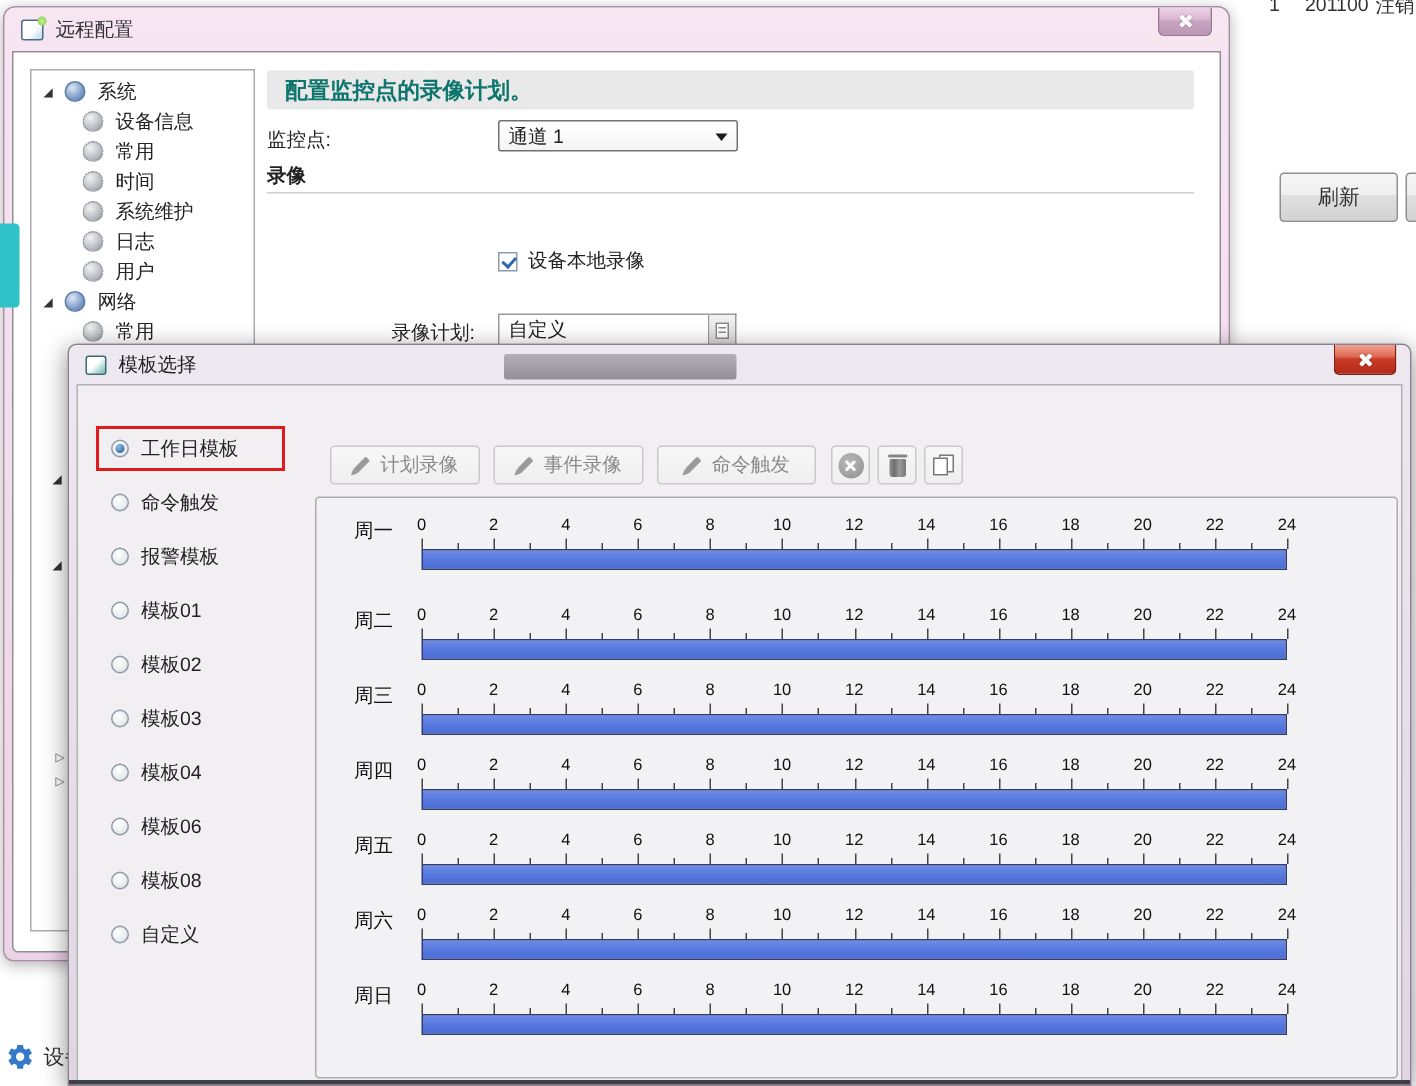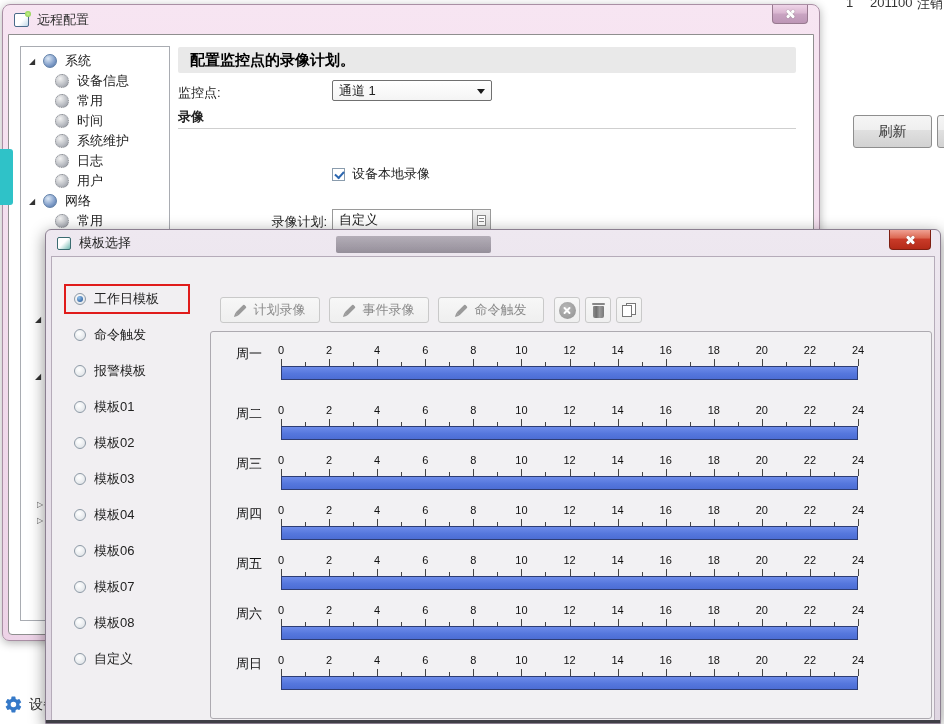--- a/index.html
+++ b/index.html
@@ -53,21 +53,21 @@
   .tree-icon { width:14px; height:14px; border-radius:50%; margin-right:8px; flex:0 0 auto;
                background:radial-gradient(circle at 35% 30%,#F2F2F2,#B9BCC2 60%,#8F939B);
                border:1px dotted #8A8D93; }
   .tree-icon.cat { background:radial-gradient(circle at 35% 30%,#DCE8F5,#7F9CC8 60%,#50719E);
                border:1px solid #5F7FA8; }
   .stray-arrow { position:absolute; font-size:8px; color:#333; z-index:1; }
 
   
   .rc-header { position:absolute; left:169px; top:12px; width:618px; height:26px; background:#E9E9E9;
                border-radius:2px; display:flex; align-items:center; padding-left:12px;
-               color:#000000; font-weight:bold; font-size:15px; }
+               color:#0f766e; font-weight:bold; font-size:15px; }
   .rc-label { position:absolute; font-size:13px; color:#222; }
   .combo { position:absolute; background:linear-gradient(#fff,#F4F4F4); border:1px solid #707070;
            border-radius:2px; display:flex; align-items:center; padding-left:6px; font-size:13px; }
   .combo .arrow { position:absolute; right:6px; top:8px; width:0; height:0;
                   border-left:4px solid transparent; border-right:4px solid transparent;
                   border-top:5px solid #1a1a1a; }
   .section-lbl { font-weight:bold; }
   .sep-line { position:absolute; left:169px; width:618px; height:1px; background:#CFCFCF; }
   .check-row { position:absolute; display:flex; align-items:center; gap:7px; }
   .checkbox { width:13px; height:13px; background:#fff; border:1px solid #8A9CAD; position:relative; }
@@ -227,21 +227,21 @@
     <div class="combo" style="left:323px;top:45px;width:160px;height:21px;">
       <span>通道 1</span>
       <span class="arrow"></span>
     </div>
     <span class="rc-label section-lbl" style="left:169px;top:73px;">录像</span>
     <div class="sep-line" style="top:93px;"></div>
     <div class="check-row" style="left:323px;top:130px;">
       <span class="checkbox checked"></span>
       <span>设备本地录像</span>
     </div>
-    <span class="rc-label" style="left:252px;top:178px;width:66px;text-align:right;">录像计划:</span>
+    <span class="rc-label" style="left:252px;top:178px;width:66px;text-align:left;">录像计划:</span>
     <div class="plan-field" style="left:323px;top:174px;width:141px;height:22px;">
       <span>自定义</span>
     </div>
     <div class="mini-btn" style="left:464px;top:174px;height:22px;">
       <span class="sheet-ico"></span>
     </div>
   </div>
 </div>
 
 <div class="dlg">
@@ -279,24 +279,20 @@
           <span class="radio"></span>
           <span class="tpl-label">模板03</span>
         </div>
         <div class="tpl-item">
           <span class="radio"></span>
           <span class="tpl-label">模板04</span>
         </div>
         <div class="tpl-item">
           <span class="radio"></span>
           <span class="tpl-label">模板06</span>
-        </div>
-        <div class="tpl-item">
-          <span class="radio"></span>
-          <span class="tpl-label">模板07</span>
         </div>
         <div class="tpl-item">
           <span class="radio"></span>
           <span class="tpl-label">模板08</span>
         </div>
         <div class="tpl-item">
           <span class="radio"></span>
           <span class="tpl-label">自定义</span>
         </div>
       </div>

